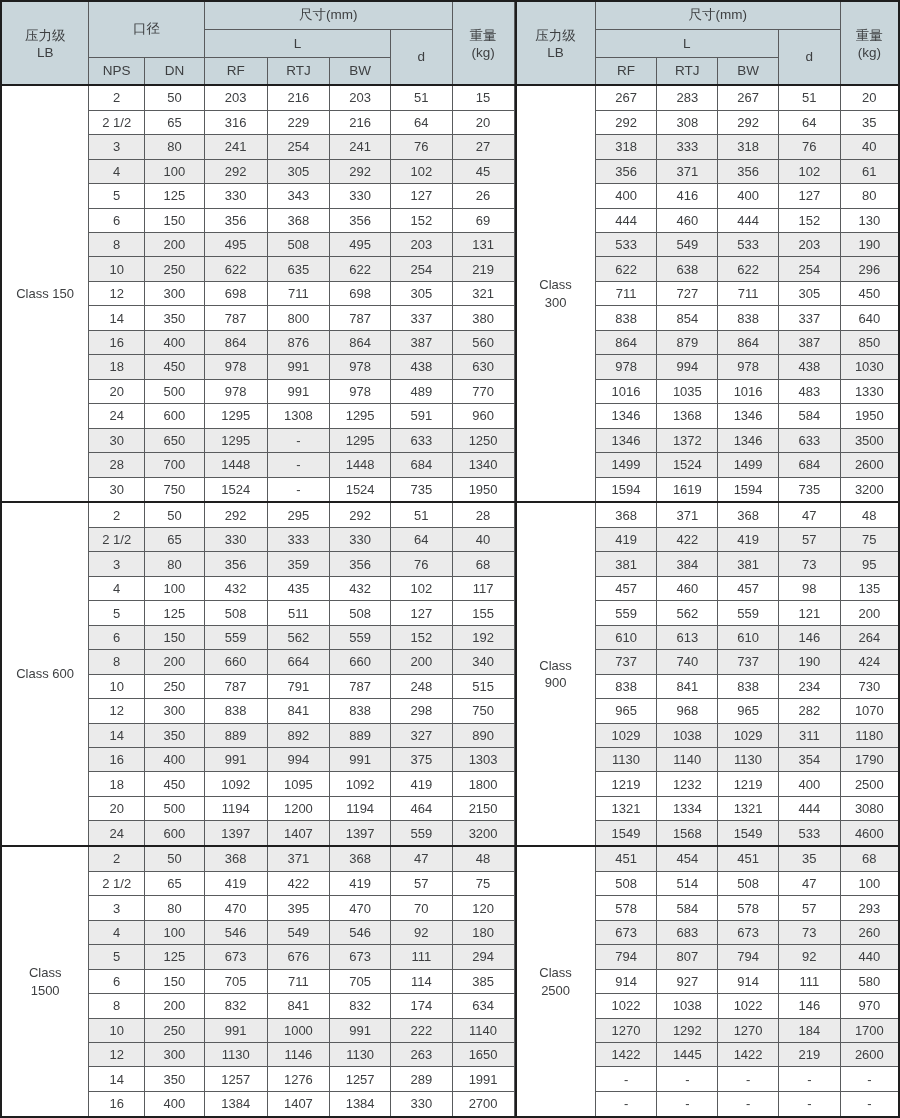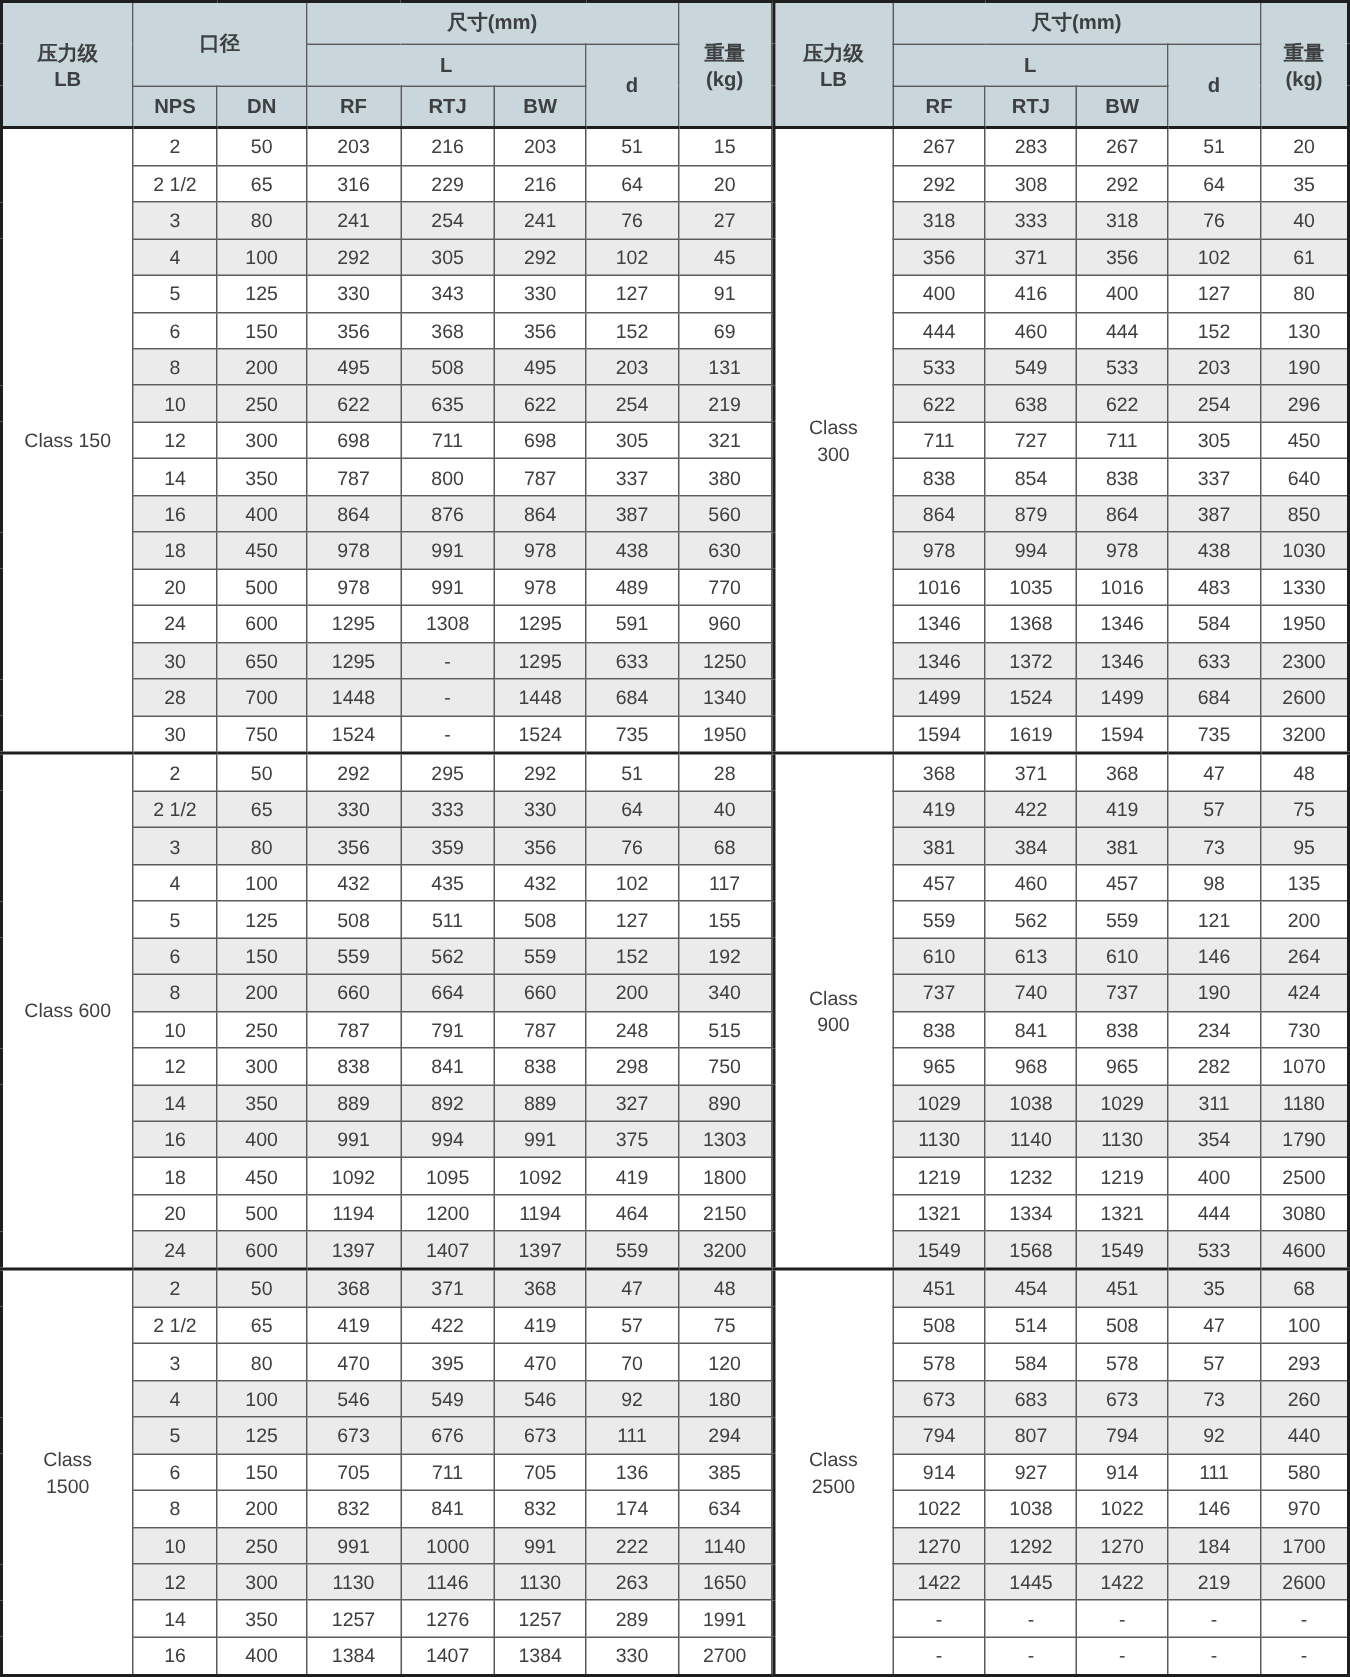--- a/index.html
+++ b/index.html
@@ -12,21 +12,21 @@
     border:2px solid var(--border-dark,#1e1e1e);
   }
   th,td{
     border:1px solid var(--border-inner,#595b5d);
     text-align:center;vertical-align:middle;
     padding:0 1px;overflow:hidden;white-space:nowrap;
     color:var(--text,#3d3f41);
   }
   thead th{
     background:var(--header-bg,#c9d6db);
-    font-size:13.5px;font-weight:bold;
+    font-size:13.5px;font-weight:normal;
   }
   thead tr{height:28px;}
   tbody td{font-size:13px;}
   tr.stripe-g td{background:var(--stripe-gray,#ebebeb);}
   tr.stripe-w td{background:var(--stripe-white,#ffffff);}
   td.class-cell{background:#fff !important;font-size:13px;line-height:1.35;}
   tr.sec-start td{border-top:2px solid var(--border-dark,#1e1e1e);}
   thead{border-bottom:1px solid var(--border-inner,#595b5d);}
   table.left{border-right-width:1px;}
 </style>
@@ -103,21 +103,21 @@
           <td>102</td>
           <td>45</td>
         </tr>
         <tr class="stripe-w">
           <td>5</td>
           <td>125</td>
           <td>330</td>
           <td>343</td>
           <td>330</td>
           <td>127</td>
-          <td>91</td>
+          <td>26</td>
         </tr>
         <tr class="stripe-w">
           <td>6</td>
           <td>150</td>
           <td>356</td>
           <td>368</td>
           <td>356</td>
           <td>152</td>
           <td>69</td>
         </tr>
@@ -392,21 +392,21 @@
           <td>673</td>
           <td>111</td>
           <td>294</td>
         </tr>
         <tr class="stripe-w">
           <td>6</td>
           <td>150</td>
           <td>705</td>
           <td>711</td>
           <td>705</td>
-          <td>136</td>
+          <td>114</td>
           <td>385</td>
         </tr>
         <tr class="stripe-w">
           <td>8</td>
           <td>200</td>
           <td>832</td>
           <td>841</td>
           <td>832</td>
           <td>174</td>
           <td>634</td>
@@ -573,21 +573,21 @@
           <td>1368</td>
           <td>1346</td>
           <td>584</td>
           <td>1950</td>
         </tr>
         <tr class="stripe-g">
           <td>1346</td>
           <td>1372</td>
           <td>1346</td>
           <td>633</td>
-          <td>2300</td>
+          <td>3500</td>
         </tr>
         <tr class="stripe-g">
           <td>1499</td>
           <td>1524</td>
           <td>1499</td>
           <td>684</td>
           <td>2600</td>
         </tr>
         <tr class="stripe-w">
           <td>1594</td>

